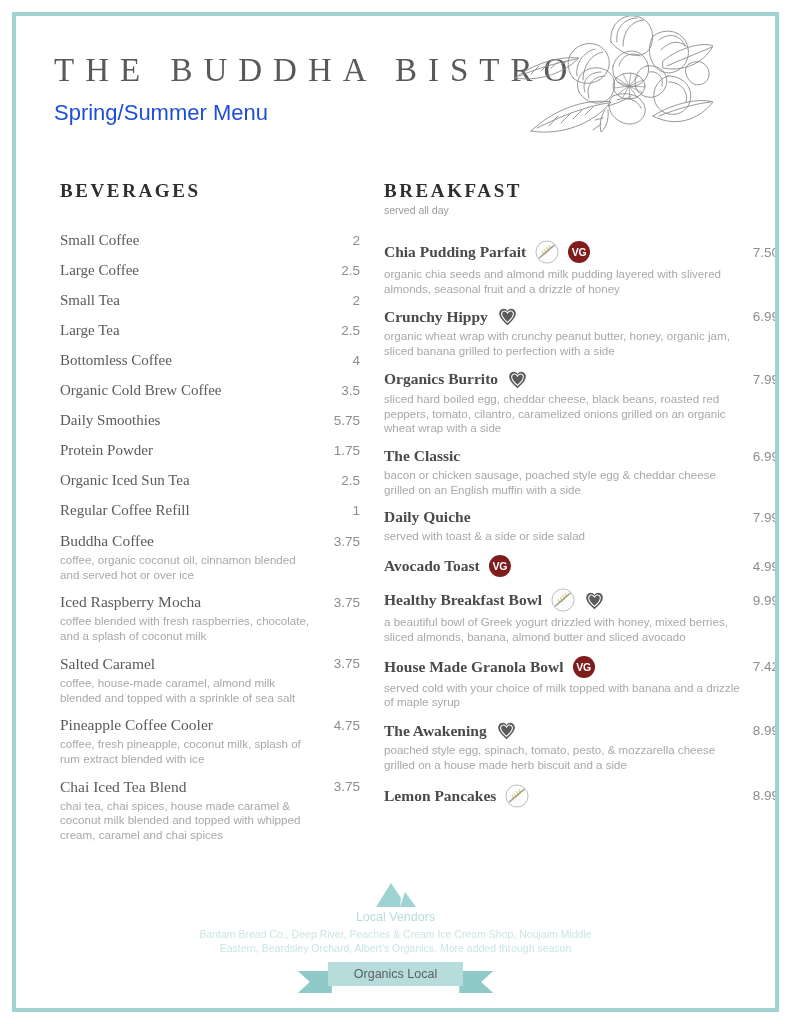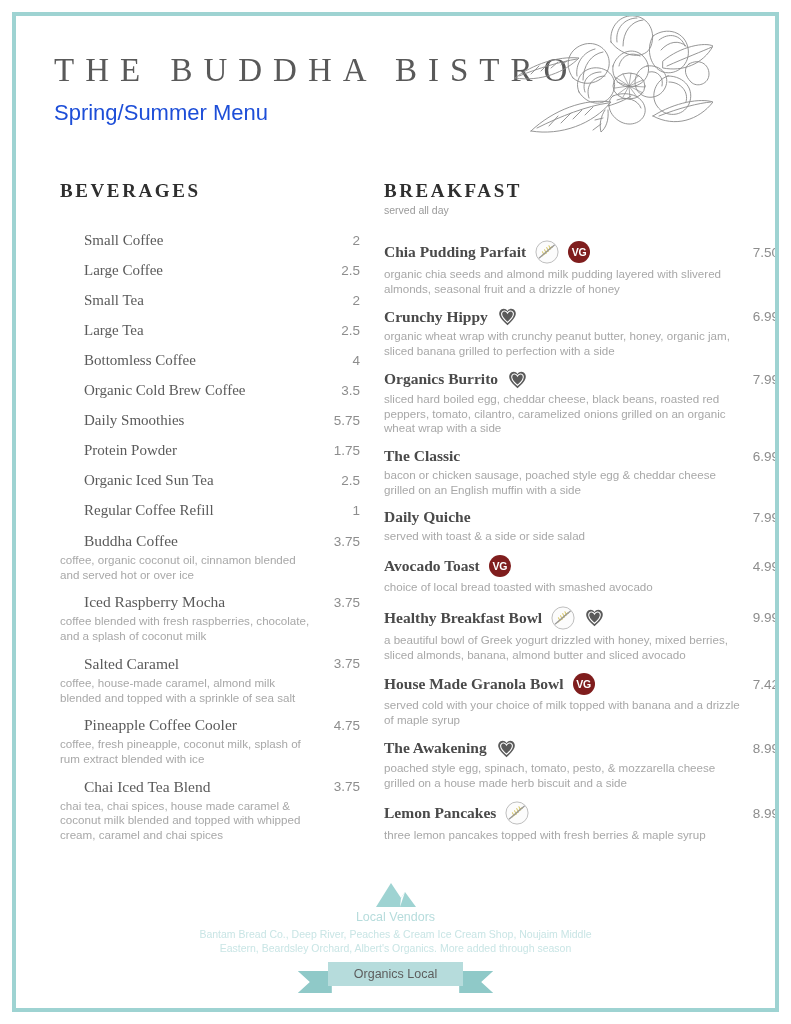--- a/index.html
+++ b/index.html
@@ -105,21 +105,21 @@
   }
 
   .item-name {
     font-family: "Liberation Serif", serif;
     font-size: 15.5px;
     font-weight: 700;
     color: #4a4a4a;
     white-space: nowrap;
   }
 
-  .col-beverages .item-name { font-weight: 400; color: #5a5a5a; margin-left: 24px; }
+  .col-beverages .item-name { font-weight: 400; color: #5a5a5a; }
 
   .item-price {
     font-family: "Liberation Sans", sans-serif;
     font-size: 13.5px;
     color: #8d8d8d;
     white-space: nowrap;
     flex: 0 0 auto;
   }
 
   .item-desc {
@@ -469,21 +469,20 @@
               <div class="item-desc">served with toast &amp; a side or side salad</div>
             </div>
             <div class="menu-item" style="margin-bottom: 11px;">
               <div class="item-row">
                 <div class="item-left">
                   <span class="item-name">Avocado Toast</span>
                   <span class="diet-icon icon-vg">VG</span>
                 </div>
                 <span class="item-price">4.99</span>
               </div>
-              <div class="item-desc">choice of local bread toasted with smashed avocado</div>
             </div>
             <div class="menu-item" style="margin-bottom: 11px;">
               <div class="item-row">
                 <div class="item-left">
                   <span class="item-name">Healthy Breakfast Bowl</span>
                   <span class="diet-icon icon-gf">
                     <svg viewBox="0 0 26 26" width="24" height="24">
                       <circle cx="13" cy="13" r="12" fill="#fcfcfc" stroke="#b9b9b9" stroke-width="1"></circle>
                       <g stroke="#d8c86a" stroke-width="1.1" fill="none" stroke-linecap="round">
                         <path d="M7.5 17.5 L 18 7.5"></path>
@@ -544,21 +543,20 @@
                         <path d="M11.8 13.2 L 10.3 10.5 M11.8 13.2 L 14.7 11.9"></path>
                         <path d="M14.1 10.9 L 12.6 8.2 M14.1 10.9 L 17 9.6"></path>
                         <path d="M16.3 8.7 L 15.1 6.2 M16.3 8.7 L 19 7.6"></path>
                       </g>
                       <path d="M4.6 19.4 L 20.8 5.6" stroke="#9a9a9a" stroke-width="1.4" stroke-linecap="round"></path>
                     </svg>
                   </span>
                 </div>
                 <span class="item-price">8.99</span>
               </div>
-              <div class="item-desc">three lemon pancakes topped with fresh berries &amp; maple syrup</div>
             </div>
           </div>
       </div>
     </div>
 
     <div class="footer">
       <div class="mountain-wrap">
         <svg width="44" height="26" viewBox="0 0 44 26">
           <path d="M2 26 L 17 2 L 27 17 L 31 11 L 42 26 Z" fill="#9ed3d2"></path>
           <path d="M27 17 L 31 11 L 26 26 Z" fill="#ffffff"></path>

